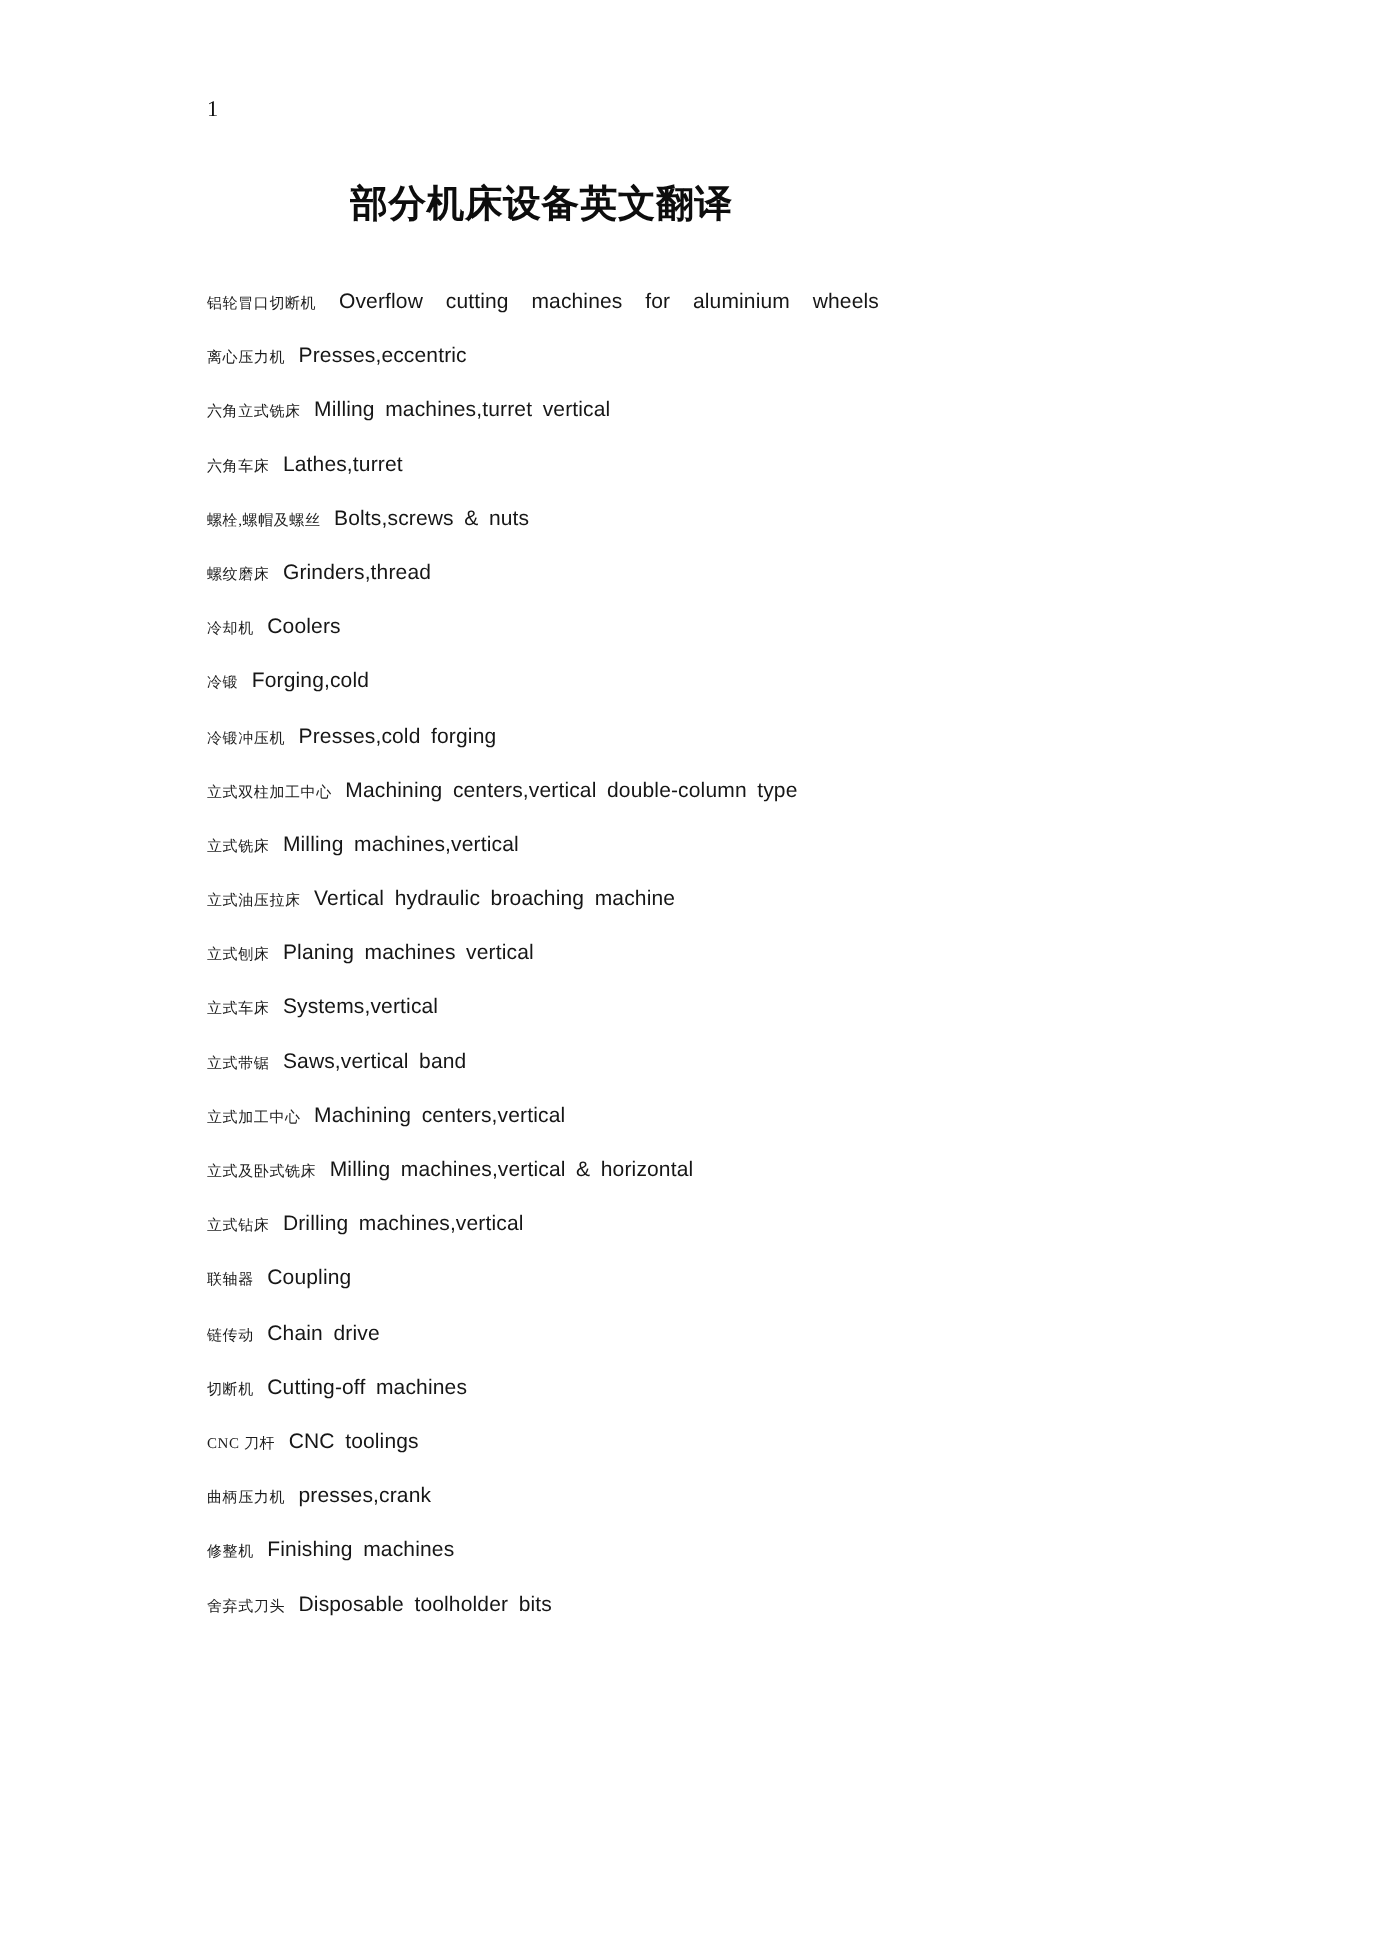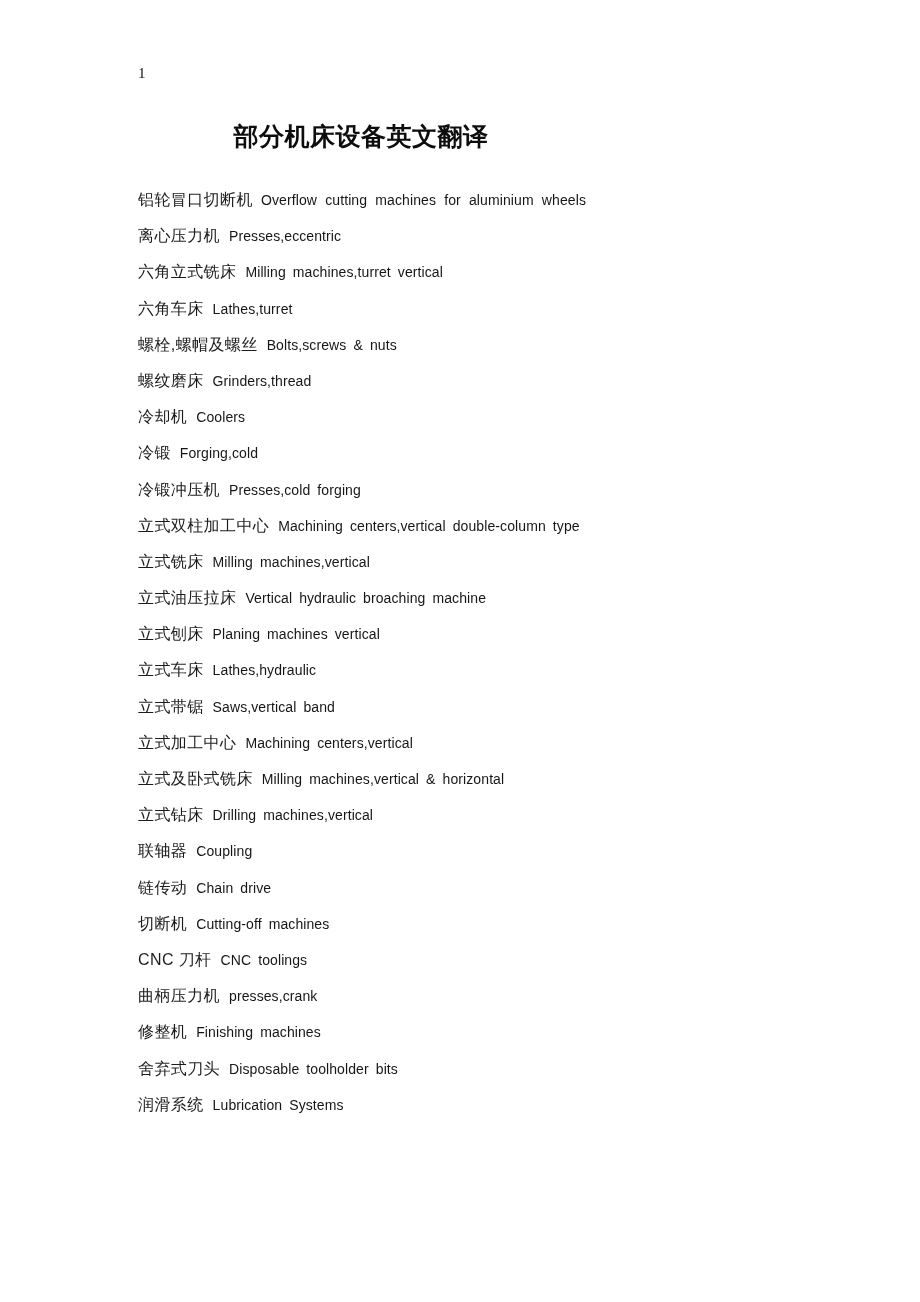--- a/index.html
+++ b/index.html
@@ -62,22 +62,22 @@
   }
 
   .entry {
     height: 36.2px;
     line-height: 30px;
     white-space: nowrap;
     font-size: 0;
   }
 
   .entry .zh {
-    font-family: Liberation Sans, sans-serif;
-    font-size: 16px;
+    font-family: Liberation Serif, serif;
+    font-size: 10px;
     color: #1c1c1c;
     letter-spacing: 0.4px;
   }
 
   .entry .en {
     font-family: "Liberation Sans", "DejaVu Sans", sans-serif;
     font-size: 14px;
     color: #161616;
     letter-spacing: 0.1px;
   }
@@ -140,28 +140,27 @@
       <div class="entry"><span class="zh">六角车床</span><span class="gap"></span><span class="en">Lathes,turret</span></div>
       <div class="entry"><span class="zh">螺栓,螺帽及螺丝</span><span class="gap"></span><span class="en">Bolts,screws</span><span class="wg"></span><span class="en">&amp;</span><span class="wg"></span><span class="en">nuts</span></div>
       <div class="entry"><span class="zh">螺纹磨床</span><span class="gap"></span><span class="en">Grinders,thread</span></div>
       <div class="entry"><span class="zh">冷却机</span><span class="gap"></span><span class="en">Coolers</span></div>
       <div class="entry"><span class="zh">冷锻</span><span class="gap"></span><span class="en">Forging,cold</span></div>
       <div class="entry"><span class="zh">冷锻冲压机</span><span class="gap"></span><span class="en">Presses,cold</span><span class="wg"></span><span class="en">forging</span></div>
       <div class="entry"><span class="zh">立式双柱加工中心</span><span class="gap"></span><span class="en">Machining</span><span class="wg"></span><span class="en">centers,vertical</span><span class="wg"></span><span class="en">double-column</span><span class="wg"></span><span class="en">type</span></div>
       <div class="entry"><span class="zh">立式铣床</span><span class="gap"></span><span class="en">Milling</span><span class="wg"></span><span class="en">machines,vertical</span></div>
       <div class="entry"><span class="zh">立式油压拉床</span><span class="gap"></span><span class="en">Vertical</span><span class="wg"></span><span class="en">hydraulic</span><span class="wg"></span><span class="en">broaching</span><span class="wg"></span><span class="en">machine</span></div>
       <div class="entry"><span class="zh">立式刨床</span><span class="gap"></span><span class="en">Planing</span><span class="wg"></span><span class="en">machines</span><span class="wg"></span><span class="en">vertical</span></div>
-      <div class="entry"><span class="zh">立式车床</span><span class="gap"></span><span class="en">Lathes,hydraulic</span></div>
+      <div class="entry"><span class="zh">立式车床</span><span class="gap"></span><span class="en">Systems,vertical</span></div>
       <div class="entry"><span class="zh">立式带锯</span><span class="gap"></span><span class="en">Saws,vertical</span><span class="wg"></span><span class="en">band</span></div>
       <div class="entry"><span class="zh">立式加工中心</span><span class="gap"></span><span class="en">Machining</span><span class="wg"></span><span class="en">centers,vertical</span></div>
       <div class="entry"><span class="zh">立式及卧式铣床</span><span class="gap"></span><span class="en">Milling</span><span class="wg"></span><span class="en">machines,vertical</span><span class="wg"></span><span class="en">&amp;</span><span class="wg"></span><span class="en">horizontal</span></div>
       <div class="entry"><span class="zh">立式钻床</span><span class="gap"></span><span class="en">Drilling</span><span class="wg"></span><span class="en">machines,vertical</span></div>
       <div class="entry"><span class="zh">联轴器</span><span class="gap"></span><span class="en">Coupling</span></div>
       <div class="entry"><span class="zh">链传动</span><span class="gap"></span><span class="en">Chain</span><span class="wg"></span><span class="en">drive</span></div>
       <div class="entry"><span class="zh">切断机</span><span class="gap"></span><span class="en">Cutting-off</span><span class="wg"></span><span class="en">machines</span></div>
       <div class="entry"><span class="zh">CNC 刀杆</span><span class="gap"></span><span class="en">CNC</span><span class="wg"></span><span class="en">toolings</span></div>
       <div class="entry"><span class="zh">曲柄压力机</span><span class="gap"></span><span class="en">presses,crank</span></div>
       <div class="entry"><span class="zh">修整机</span><span class="gap"></span><span class="en">Finishing</span><span class="wg"></span><span class="en">machines</span></div>
       <div class="entry"><span class="zh">舍弃式刀头</span><span class="gap"></span><span class="en">Disposable</span><span class="wg"></span><span class="en">toolholder</span><span class="wg"></span><span class="en">bits</span></div>
-      <div class="entry"><span class="zh">润滑系统</span><span class="gap"></span><span class="en">Lubrication</span><span class="wg"></span><span class="en">Systems</span></div>
     </div>
 
 </div>
 
 </body></html>

